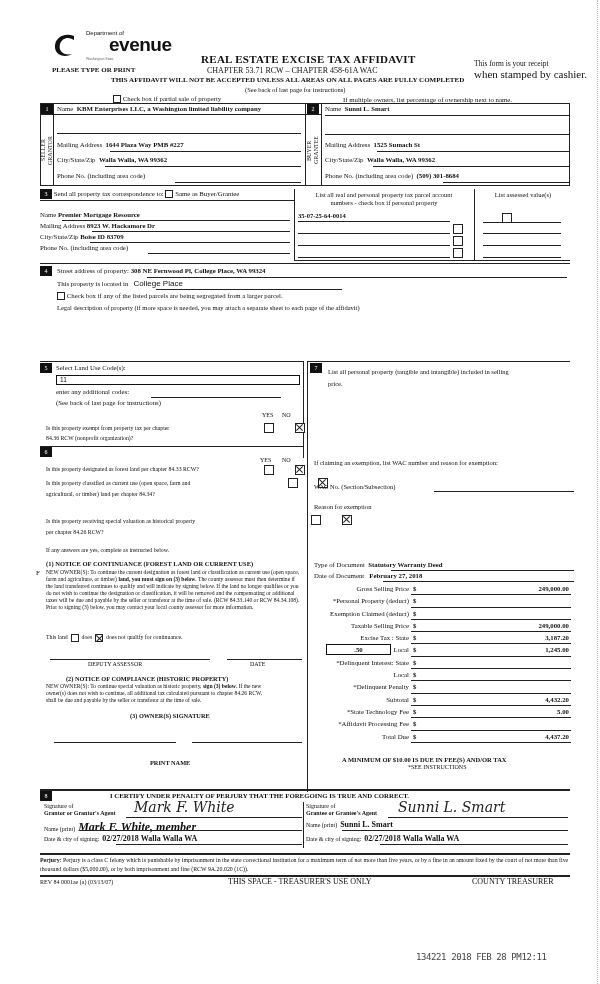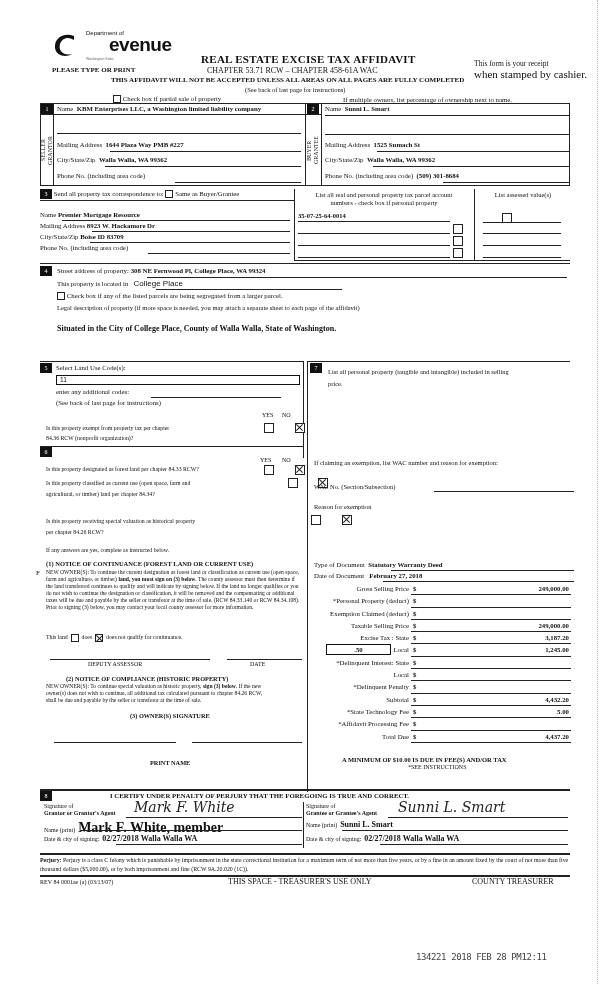--- a/index.html
+++ b/index.html
@@ -185,21 +185,20 @@
     <span class="hw" style="font-size:8px;">College Place</span>
   </div>
   <div class="line" style="left:116px;top:23px;width:186px;"></div>
   <div class="abs" style="left:17px;top:26px;font-size:6.8px;">
     <span class="cb"></span>
     <span>Check box if any of the listed parcels are being segregated from a larger parcel.</span>
   </div>
   <div class="abs" style="left:17px;top:38px;font-size:6.5px;">Legal description of property (if more space is needed, you may attach a separate sheet to each page of the affidavit)</div>
   <div class="abs b" style="left:17px;top:49px;width:510px;font-size:8px;line-height:10px;">
     <div style="height:9px;"></div>
-    <div>Situated in the City of College Place, County of Walla Walla, State of Washington.</div>
   </div>
 </div>
 
 <div class="line" style="left:40px;top:361px;width:263px;"></div>
 <div class="line" style="left:307px;top:361px;width:263px;"></div>
 <div class="vline" style="left:307px;top:361px;height:431px;"></div>
 <div class="vline" style="left:303px;top:361px;height:97px;"></div>
 
 <div class="abs" style="left:40px;top:363px;width:262px;height:94px;">
   <span class="badge abs" style="left:0;top:0;">5</span>
@@ -409,21 +408,21 @@
   <div class="abs b" style="left:70px;top:1px;font-size:6.8px;white-space:nowrap;">I CERTIFY UNDER PENALTY OF PERJURY THAT THE FOREGOING IS TRUE AND CORRECT.</div>
 
   <div class="abs" style="left:4px;top:12px;font-size:6px;line-height:7px;">
     <div>Signature of</div>
       <div class="b">Grantor or Grantor's Agent</div>
   </div>
   <div class="abs sig" style="left:94px;top:8px;font-size:14px;">Mark F. White</div>
   <div class="line" style="left:86px;top:26px;width:176px;"></div>
   <div class="abs" style="left:4px;top:29px;font-size:6px;">
     <span>Name (print)</span>&nbsp;
-    <span class="b" style="font-size:14px;">Mark F. White, member</span>
+    <span class="b" style="font-size:12px;font-style:italic;">Mark F. White, member</span>
   </div>
   <div class="line" style="left:40px;top:39px;width:222px;"></div>
   <div class="abs" style="left:4px;top:43px;font-size:6px;">
     <span>Date &amp; city of signing:</span>&nbsp;
     <span class="b" style="font-size:8px;">02/27/2018 Walla Walla WA</span>
   </div>
   <div class="line" style="left:76px;top:53px;width:186px;"></div>
 
   <div class="abs" style="left:266px;top:12px;font-size:6px;line-height:7px;">
     <div>Signature of</div>

